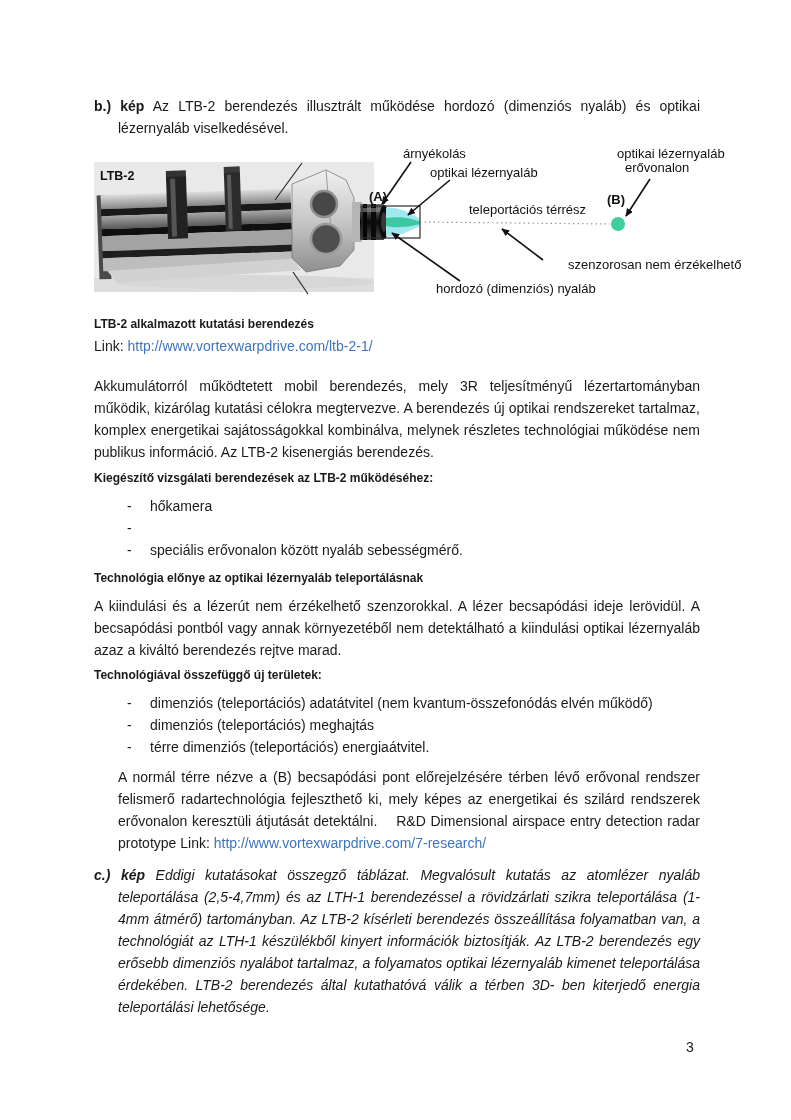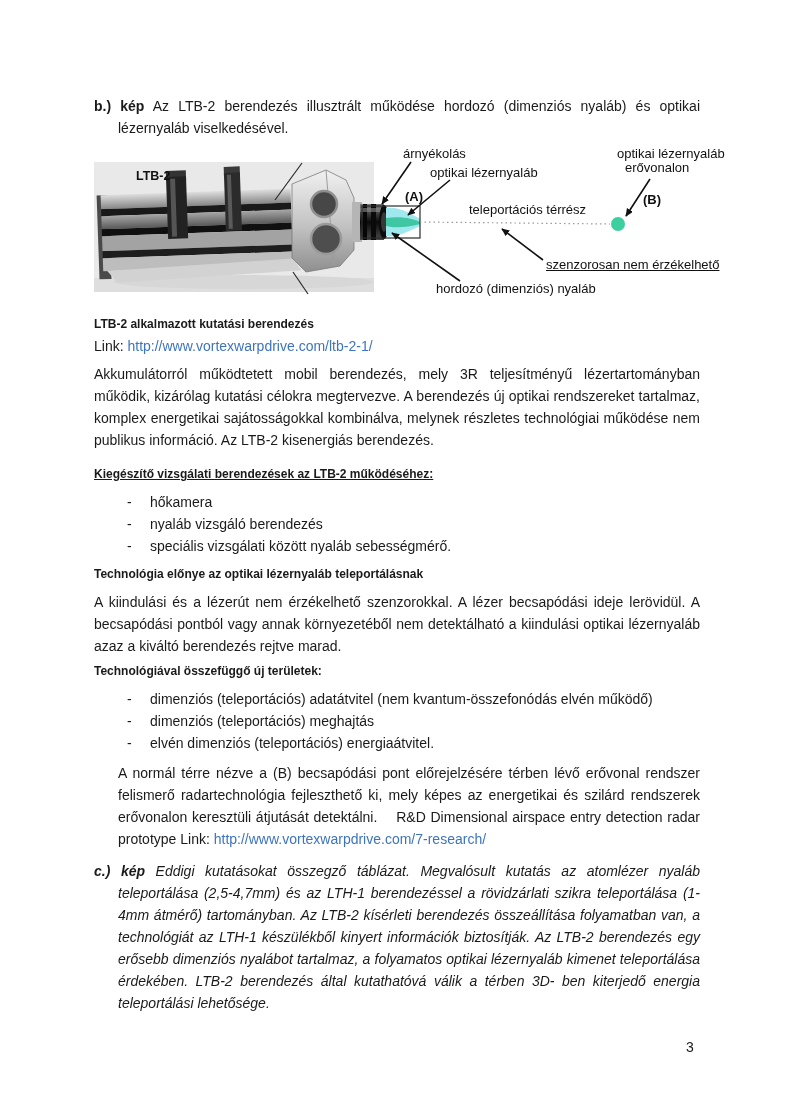--- a/index.html
+++ b/index.html
@@ -8,31 +8,31 @@
     width:791px; height:1120px;
     background:#ffffff;
     font-family:"Liberation Sans", sans-serif;
     font-size:14px; line-height:22px; color:#1a1a1a;
     box-sizing:border-box;
     padding:95px 91px 0 94px;
     overflow:hidden;
   }
   p, h3 { margin:0; }
   .just { text-align:justify; }
-  .bold { font-weight:bold;margin-left:36px; }
+  .bold { font-weight:bold; }
   .hang { padding-left:24px; text-indent:-24px; }
   .hang > span, .hang > b { text-indent:0; }
   h3 { font-size:12px; font-weight:bold; line-height:22px; }
   .link { color:var(--link,#3e74bd); text-decoration:none; cursor:pointer; }
 
   
   #intro-para   { margin-bottom:7px; }
   #figure       { margin-bottom:13px; }
-  #para-research{ margin-top:6px; }
-  #h-aux        { margin-top:12px;text-decoration:underline; }
+  #para-research{ margin-top:18px; }
+  #h-aux        { margin-top:4px; }
   #list-aux     { margin-top:6px; }
   #h-adv        { margin-top:6px; }
   #para-adv     { margin-top:6px; }
   #h-areas      { margin-top:3px; }
   #list-areas   { margin-top:6px; }
   #h-detect     { margin-top:19px; }
   #para-detect  { margin-top:8px; padding-left:24px; }
   #para-summary { margin-top:10px;font-style:italic; }
 
   
@@ -141,63 +141,62 @@
     </svg>
 
     <span class="fig-label bold" style="left:6px; top:23px; font-size:12.5px;">LTB-2</span>
     <span class="fig-label" style="left:309px; top:1px;">árnyékolás</span>
     <span class="fig-label" style="left:336px; top:20px;">optikai lézernyaláb</span>
     <span class="fig-label" style="left:523px; top:1px;">optikai lézernyaláb</span>
     <span class="fig-label" style="left:531px; top:15px;">erővonalon</span>
     <span class="fig-label bold" style="left:275px; top:44px;">(A)</span>
     <span class="fig-label bold" style="left:513px; top:47px;">(B)</span>
     <span class="fig-label" style="left:375px; top:57px;">teleportációs térrész</span>
-    <span class="fig-label" style="left:452px; top:112px;text-decoration:underline;">szenzorosan nem érzékelhető</span>
+    <span class="fig-label" style="left:474px; top:112px;">szenzorosan nem érzékelhető</span>
     <span class="fig-label" style="left:342px; top:136px;">hordozó (dimenziós) nyaláb</span>
   </div>
 
   <h3 id="h-research">LTB-2 alkalmazott kutatási berendezés</h3>
   <p id="link-line">
     <span>Link:</span>
     <a class="link">http://www.vortexwarpdrive.com/ltb-2-1/</a>
   </p>
   <p id="para-research" class="just">Akkumulátorról működtetett mobil berendezés, mely 3R teljesítményű lézertartományban működik, kizárólag kutatási célokra megtervezve. A berendezés új optikai rendszereket tartalmaz, komplex energetikai sajátosságokkal kombinálva, melynek részletes technológiai működése nem publikus információ. Az LTB-2 kisenergiás berendezés.</p>
 
   <h3 id="h-aux">Kiegészítő vizsgálati berendezések az LTB-2 működéséhez:</h3>
   <div id="list-aux">
     <div class="li">
       <span class="dash">-</span>
       <span>hőkamera</span>
     </div>
     <div class="li">
       <span class="dash">-</span>
-      <span>nyaláb vizsgáló berendezés</span>
-    </div>
-    <div class="li">
-      <span class="dash">-</span>
-      <span>speciális vizsgálati között nyaláb sebességmérő.</span>
+    </div>
+    <div class="li">
+      <span class="dash">-</span>
+      <span>speciális erővonalon között nyaláb sebességmérő.</span>
     </div>
   </div>
 
   <h3 id="h-adv">Technológia előnye az optikai lézernyaláb teleportálásnak</h3>
   <p id="para-adv" class="just">A kiindulási és a lézerút nem érzékelhető szenzorokkal. A lézer becsapódási ideje lerövidül. A becsapódási pontból vagy annak környezetéből nem detektálható a kiindulási optikai lézernyaláb azaz a kiváltó berendezés rejtve marad.</p>
 
   <h3 id="h-areas">Technológiával összefüggő új területek:</h3>
   <div id="list-areas">
     <div class="li">
       <span class="dash">-</span>
       <span>dimenziós (teleportációs) adatátvitel (nem kvantum-összefonódás elvén működő)</span>
     </div>
     <div class="li">
       <span class="dash">-</span>
       <span>dimenziós (teleportációs) meghajtás</span>
     </div>
     <div class="li">
       <span class="dash">-</span>
-      <span>elvén dimenziós (teleportációs) energiaátvitel.</span>
+      <span>térre dimenziós (teleportációs) energiaátvitel.</span>
     </div>
   </div>
 
   <p id="para-detect" class="just">
     <span>A normál térre nézve a (B) becsapódási pont előrejelzésére térben lévő erővonal rendszer felismerő radartechnológia fejleszthető ki, mely képes az energetikai és szilárd rendszerek erővonalon keresztüli átjutását detektálni.&nbsp;&nbsp;&nbsp; R&amp;D Dimensional airspace entry detection radar prototype Link:</span>
     <a class="link">http://www.vortexwarpdrive.com/7-research/</a>
   </p>
 
   <p id="para-summary" class="hang just">
     <b>c.)</b>

